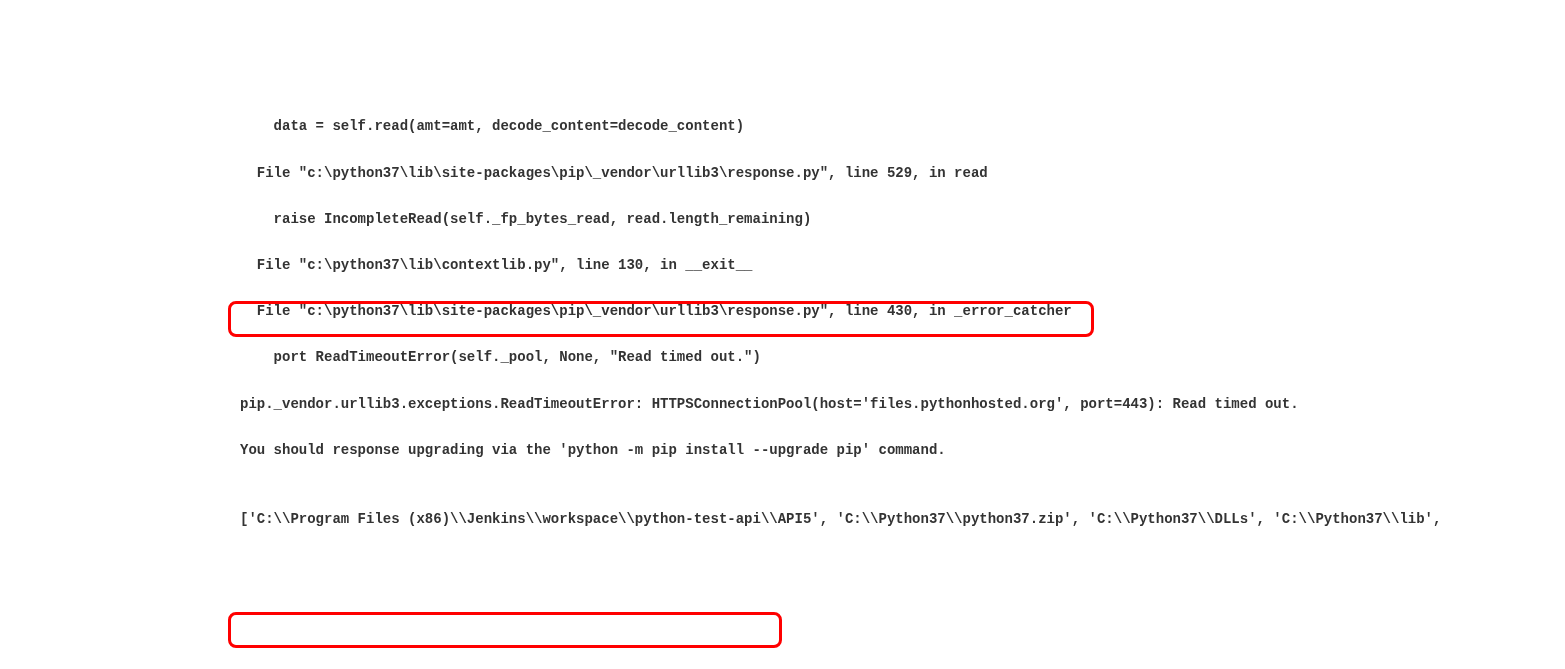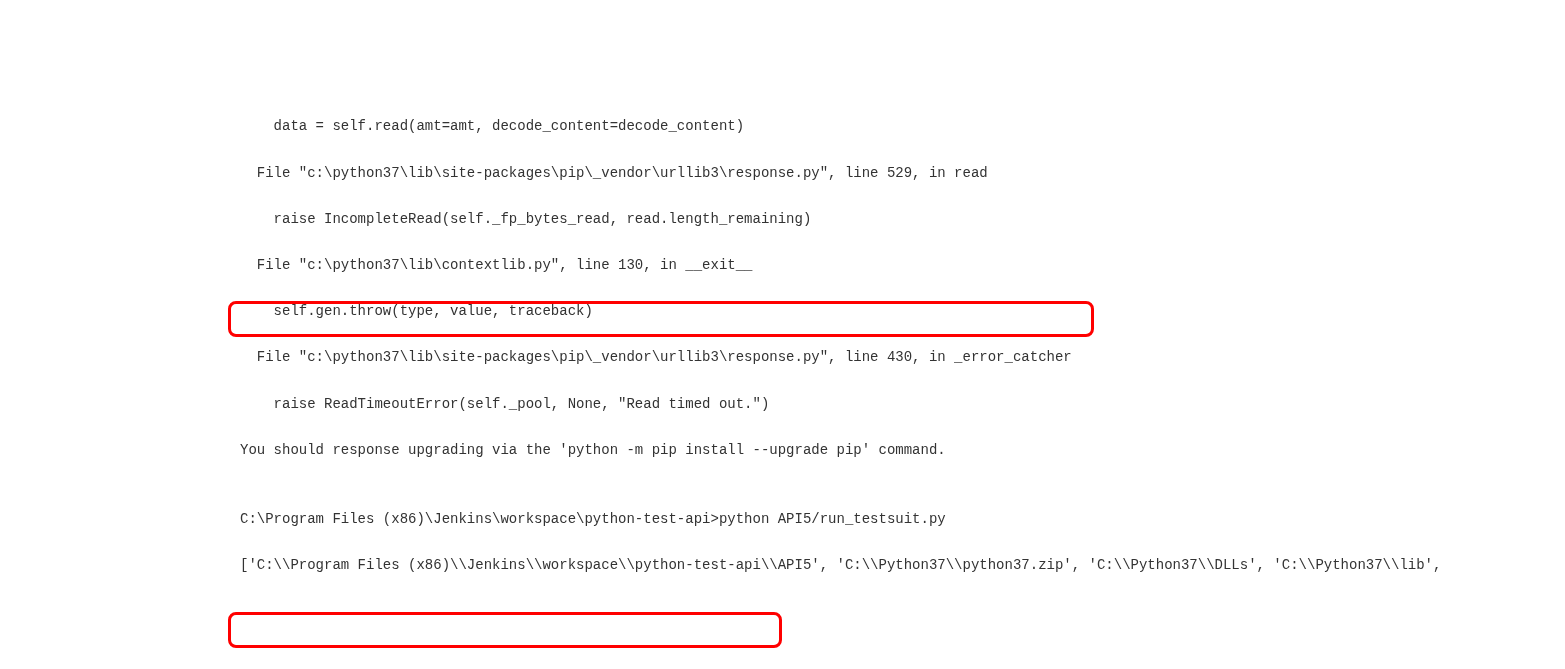--- a/index.html
+++ b/index.html
@@ -13,20 +13,21 @@
       white-space: pre;
       overflow-x: auto;
     }
     .console-output {
       padding: 0 0 20px 240px;
       position: relative;
     }
     .line {
       display: block;
       white-space: pre;
+      font-weight: bold;
     }
     .highlight-box {
       position: absolute;
       border: 3px solid #ff0000;
       border-radius: 8px;
       pointer-events: none;
     }
     .box1 {
       left: 228px;
       top: 209px;
@@ -43,26 +44,25 @@
 </head>
 <body>
 
 
 
 <div class="console-output">
 <span class="line">    data = self.read(amt=amt, decode_content=decode_content)</span>
 <span class="line">  File "c:\python37\lib\site-packages\pip\_vendor\urllib3\response.py", line 529, in read</span>
 <span class="line">    raise IncompleteRead(self._fp_bytes_read, read.length_remaining)</span>
 <span class="line">  File "c:\python37\lib\contextlib.py", line 130, in __exit__</span>
-<span class="line">    self.gen.throw(type, value, traceback)</span>
 <span class="line">  File "c:\python37\lib\site-packages\pip\_vendor\urllib3\response.py", line 430, in _error_catcher</span>
-<span class="line">    raise ReadTimeoutError(self._pool, None, "Read timed out.")</span>
+<span class="line">    port ReadTimeoutError(self._pool, None, "Read timed out.")</span>
+<span class="line">pip._vendor.urllib3.exceptions.ReadTimeoutError: HTTPSConnectionPool(host='files.pythonhosted.org', port=443): Read timed out.</span>
 <span class="line">You should response upgrading via the 'python -m pip install --upgrade pip' command.</span>
 <span class="line"></span>
-<span class="line">C:\Program Files (x86)\Jenkins\workspace\python-test-api&gt;python API5/run_testsuit.py</span>
 <span class="line">['C:\\Program Files (x86)\\Jenkins\\workspace\\python-test-api\\API5', 'C:\\Python37\\python37.zip', 'C:\\Python37\\DLLs', 'C:\\Python37\\lib', </span>
 
 
 
 
 
 
 
 
 

